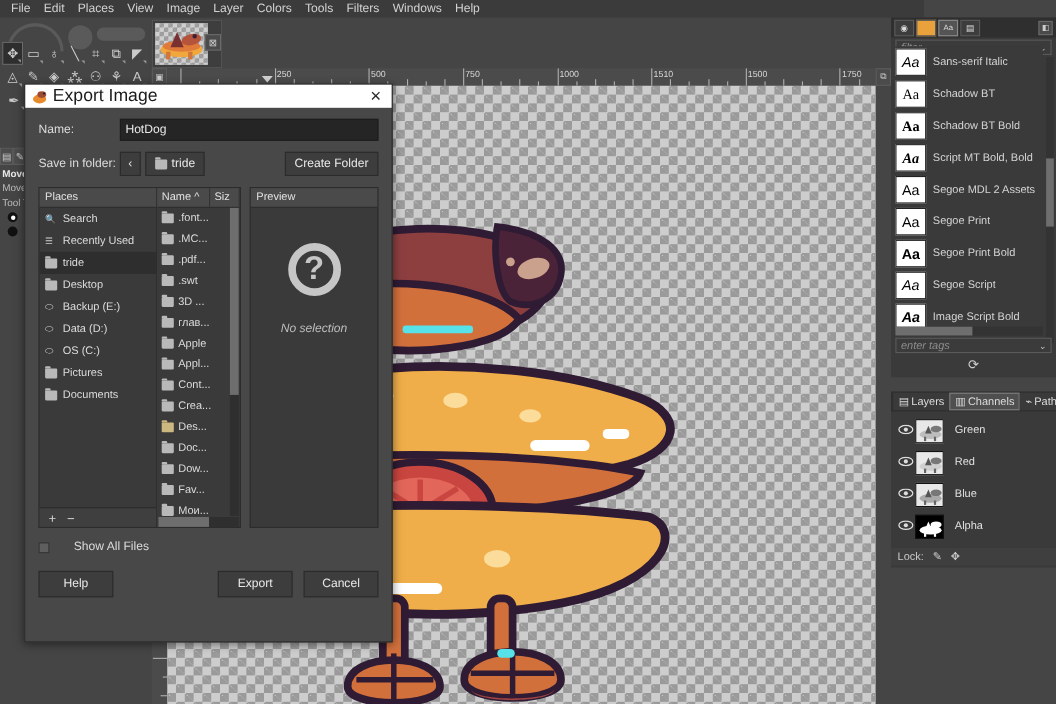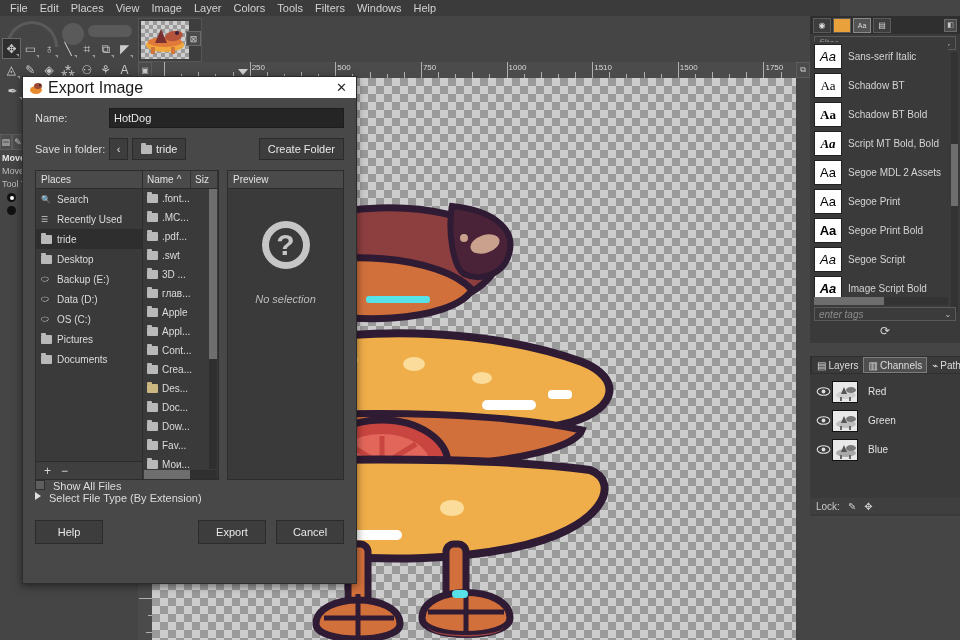--- a/index.html
+++ b/index.html
@@ -171,21 +171,21 @@
   .vbar i { position:absolute; left:0; width:8px; background:#6e6e6e; display:block;}
   .hbar { position:absolute; left:1px; right:1px; bottom:0; height:9px; background:#2f2f2f;}
   .hbar i { position:absolute; left:0; top:0; height:9px; width:46px; background:#6e6e6e; display:block;}
   .preview { flex:1; margin-left:8px; background:#3a3a3a; border:1px solid #2c2c2c;
      display:flex; flex-direction:column; }
   .prevbody { flex:1; display:flex; flex-direction:column; align-items:center; padding-top:32px;}
   .qmark { width:48px;height:48px;border-radius:50%;border:7px solid #c6c6c6;
      display:flex;align-items:center;justify-content:center; color:#c6c6c6;
      font-size:30px; font-weight:bold; }
   .nosel { margin-top:24px; font-style:italic; color:#bdbdbd; font-size:11px;}
-  .optrow { display:flex; align-items:flex-start; gap:8px; font-size:11px; color:#dcdcdc;}
+  .optrow { display:flex; align-items:flex-end; gap:22px; margin-top:11px; font-size:11px; color:#dcdcdc;}
   .chk { width:10px;height:10px;background:#5e5e5e; border:1px solid #2f2f2f; }
   .expander { width:0;height:0;border-left:6px solid #e0e0e0;
      border-top:4px solid transparent; border-bottom:4px solid transparent; }
   .btnrow { display:flex; align-items:center; margin-top:16px; }
   .dbtn { height:24px; min-width:68px; background:#3d3d3d; border:1px solid #2b2b2b;
      display:flex;align-items:center;justify-content:center; font-size:11px; color:#e8e8e8;}
   .folder-ico { width:11px;height:9px; background:#c9b37f; border-radius:1px; position:relative; flex:none;}
   .folder-ico:before { content:""; position:absolute; left:0; top:-2px; width:5px;height:2px;
      background:#c9b37f; border-radius:1px 1px 0 0;}
   .folder-ico.grey { background:#b9b9b9; }
@@ -514,56 +514,70 @@
             <span>Paths</span>
           </div>
         </div>
       <div class="chanlist">
           <div class="chanrow">
             <div class="eye"><svg viewBox="0 0 16 10" width="15" height="9">
                 <ellipse cx="8" cy="5" rx="7" ry="4.2" fill="none" stroke="#ddd" stroke-width="1.3"></ellipse>
                 <circle cx="8" cy="5" r="2.1" fill="#ddd"></circle>
               </svg></div>
             <div class="chanthumb" style="background: rgb(232, 232, 232);"><svg viewBox="0 0 26 22" width="26" height="22">
+                <ellipse cx="13" cy="13" rx="10" ry="4" fill="#bdbdbd"></ellipse>
+                <ellipse cx="18" cy="8" rx="5" ry="3" fill="#777"></ellipse>
+                <path d="M8 12 L11 5 L14 12 Z" fill="#555"></path>
+                <rect x="7" y="15" width="2" height="4" fill="#666"></rect>
+                <rect x="16" y="15" width="2" height="4" fill="#666"></rect>
+              </svg></div>
+            <div class="chanlabel">Green</div>
+          </div>
+          <div class="chanrow">
+            <div class="eye"><svg viewBox="0 0 16 10" width="15" height="9">
+                <ellipse cx="8" cy="5" rx="7" ry="4.2" fill="none" stroke="#ddd" stroke-width="1.3"></ellipse>
+                <circle cx="8" cy="5" r="2.1" fill="#ddd"></circle>
+              </svg></div>
+            <div class="chanthumb" style="background: rgb(232, 232, 232);"><svg viewBox="0 0 26 22" width="26" height="22">
                 <ellipse cx="13" cy="13" rx="10" ry="4" fill="#cfcfcf"></ellipse>
                 <ellipse cx="18" cy="8" rx="5" ry="3" fill="#777"></ellipse>
                 <path d="M8 12 L11 5 L14 12 Z" fill="#555"></path>
                 <rect x="7" y="15" width="2" height="4" fill="#666"></rect>
                 <rect x="16" y="15" width="2" height="4" fill="#666"></rect>
               </svg></div>
             <div class="chanlabel">Red</div>
-          </div>
-          <div class="chanrow">
-            <div class="eye"><svg viewBox="0 0 16 10" width="15" height="9">
-                <ellipse cx="8" cy="5" rx="7" ry="4.2" fill="none" stroke="#ddd" stroke-width="1.3"></ellipse>
-                <circle cx="8" cy="5" r="2.1" fill="#ddd"></circle>
-              </svg></div>
-            <div class="chanthumb" style="background: rgb(232, 232, 232);"><svg viewBox="0 0 26 22" width="26" height="22">
-                <ellipse cx="13" cy="13" rx="10" ry="4" fill="#bdbdbd"></ellipse>
-                <ellipse cx="18" cy="8" rx="5" ry="3" fill="#777"></ellipse>
-                <path d="M8 12 L11 5 L14 12 Z" fill="#555"></path>
-                <rect x="7" y="15" width="2" height="4" fill="#666"></rect>
-                <rect x="16" y="15" width="2" height="4" fill="#666"></rect>
-              </svg></div>
-            <div class="chanlabel">Green</div>
           </div>
           <div class="chanrow">
             <div class="eye"><svg viewBox="0 0 16 10" width="15" height="9">
                 <ellipse cx="8" cy="5" rx="7" ry="4.2" fill="none" stroke="#ddd" stroke-width="1.3"></ellipse>
                 <circle cx="8" cy="5" r="2.1" fill="#ddd"></circle>
               </svg></div>
             <div class="chanthumb" style="background: rgb(232, 232, 232);"><svg viewBox="0 0 26 22" width="26" height="22">
                 <ellipse cx="13" cy="13" rx="10" ry="4" fill="#a9a9a9"></ellipse>
                 <ellipse cx="18" cy="8" rx="5" ry="3" fill="#777"></ellipse>
                 <path d="M8 12 L11 5 L14 12 Z" fill="#555"></path>
                 <rect x="7" y="15" width="2" height="4" fill="#666"></rect>
                 <rect x="16" y="15" width="2" height="4" fill="#666"></rect>
               </svg></div>
             <div class="chanlabel">Blue</div>
           </div>
+          <div class="chanrow">
+            <div class="eye"><svg viewBox="0 0 16 10" width="15" height="9">
+                <ellipse cx="8" cy="5" rx="7" ry="4.2" fill="none" stroke="#ddd" stroke-width="1.3"></ellipse>
+                <circle cx="8" cy="5" r="2.1" fill="#ddd"></circle>
+              </svg></div>
+            <div class="chanthumb" style="background: rgb(0, 0, 0);"><svg viewBox="0 0 26 22" width="26" height="22">
+                <ellipse cx="13" cy="13" rx="10" ry="4" fill="#fff"></ellipse>
+                <ellipse cx="18" cy="8" rx="5" ry="3" fill="#fff"></ellipse>
+                <path d="M8 12 L11 5 L14 12 Z" fill="#fff"></path>
+                <rect x="7" y="15" width="2" height="4" fill="#fff"></rect>
+                <rect x="16" y="15" width="2" height="4" fill="#fff"></rect>
+              </svg></div>
+            <div class="chanlabel">Alpha</div>
+          </div>
         </div>
       <div class="lockbar">
         <span>Lock:</span>
         <span>✎</span>
         <span>✥</span>
       </div>
     </div>
   </div>
 
   <div id="dialog">
@@ -726,24 +740,20 @@
             <div class="qmark">?</div>
             <div class="nosel">No selection</div>
           </div>
         </div>
       </div>
 
       <div class="optrow">
         <span class="chk"></span>
         <span>Show All Files</span>
       </div>
-      <div class="optrow">
-        <span class="expander"></span>
-        <span>Select File Type (By Extension)</span>
-      </div>
 
       <div class="btnrow">
         <div class="dbtn">Help</div>
         <div class="dbtn" style="margin-left:auto;">Export</div>
         <div class="dbtn" style="margin-left:10px;">Cancel</div>
       </div>
     </div>
   </div>
 
 </div>

